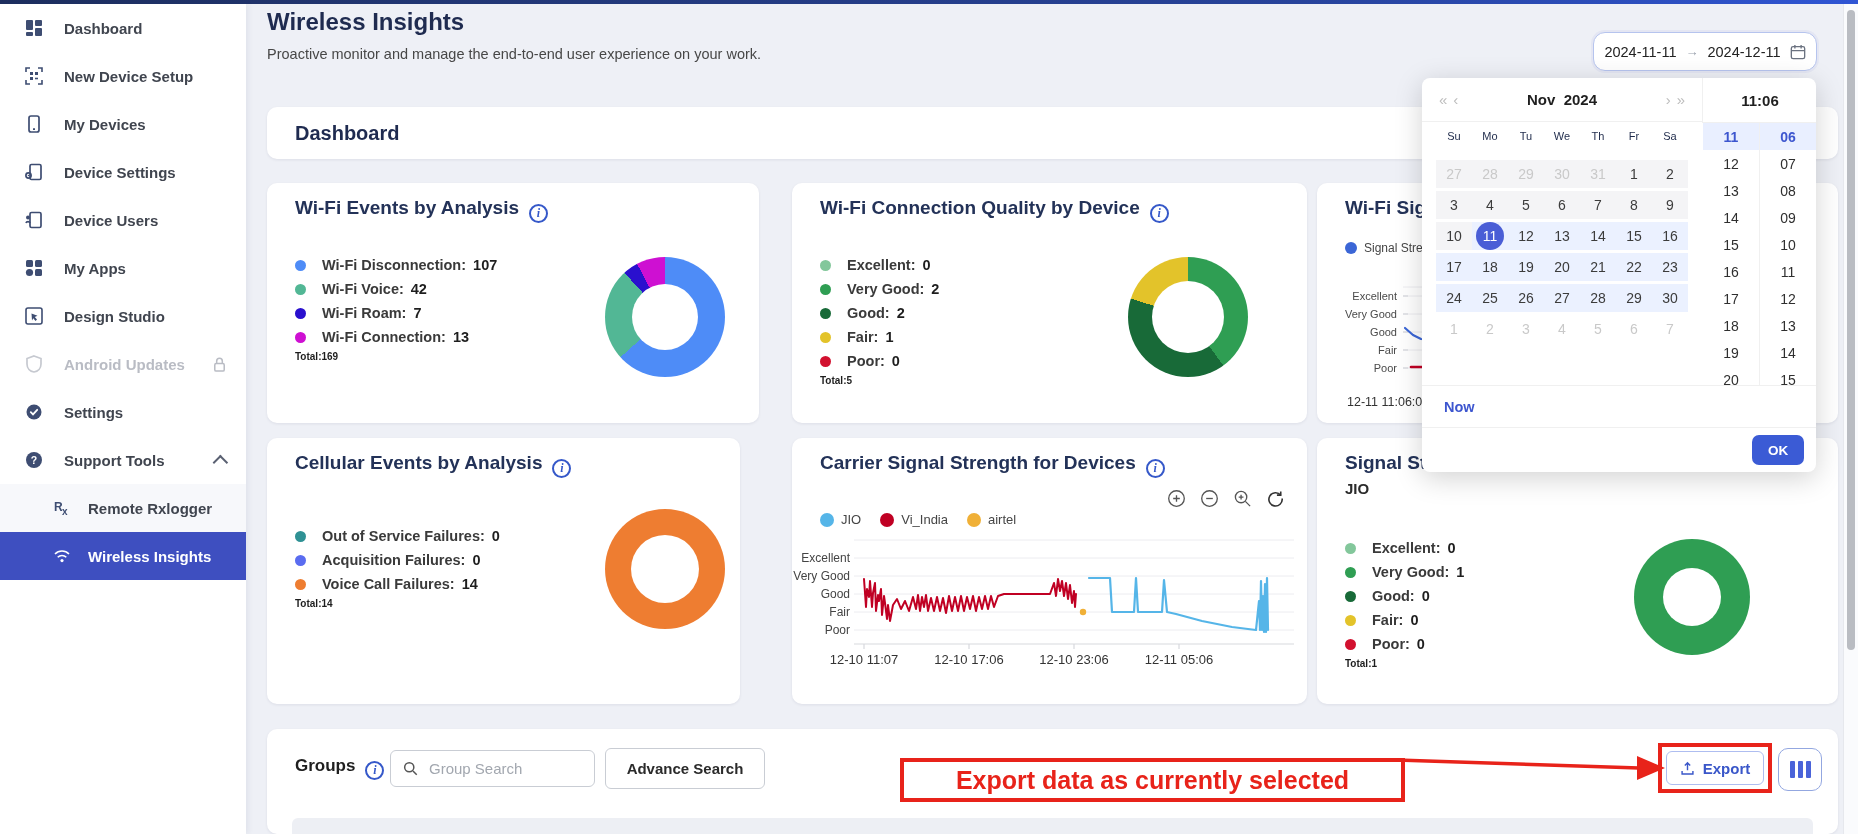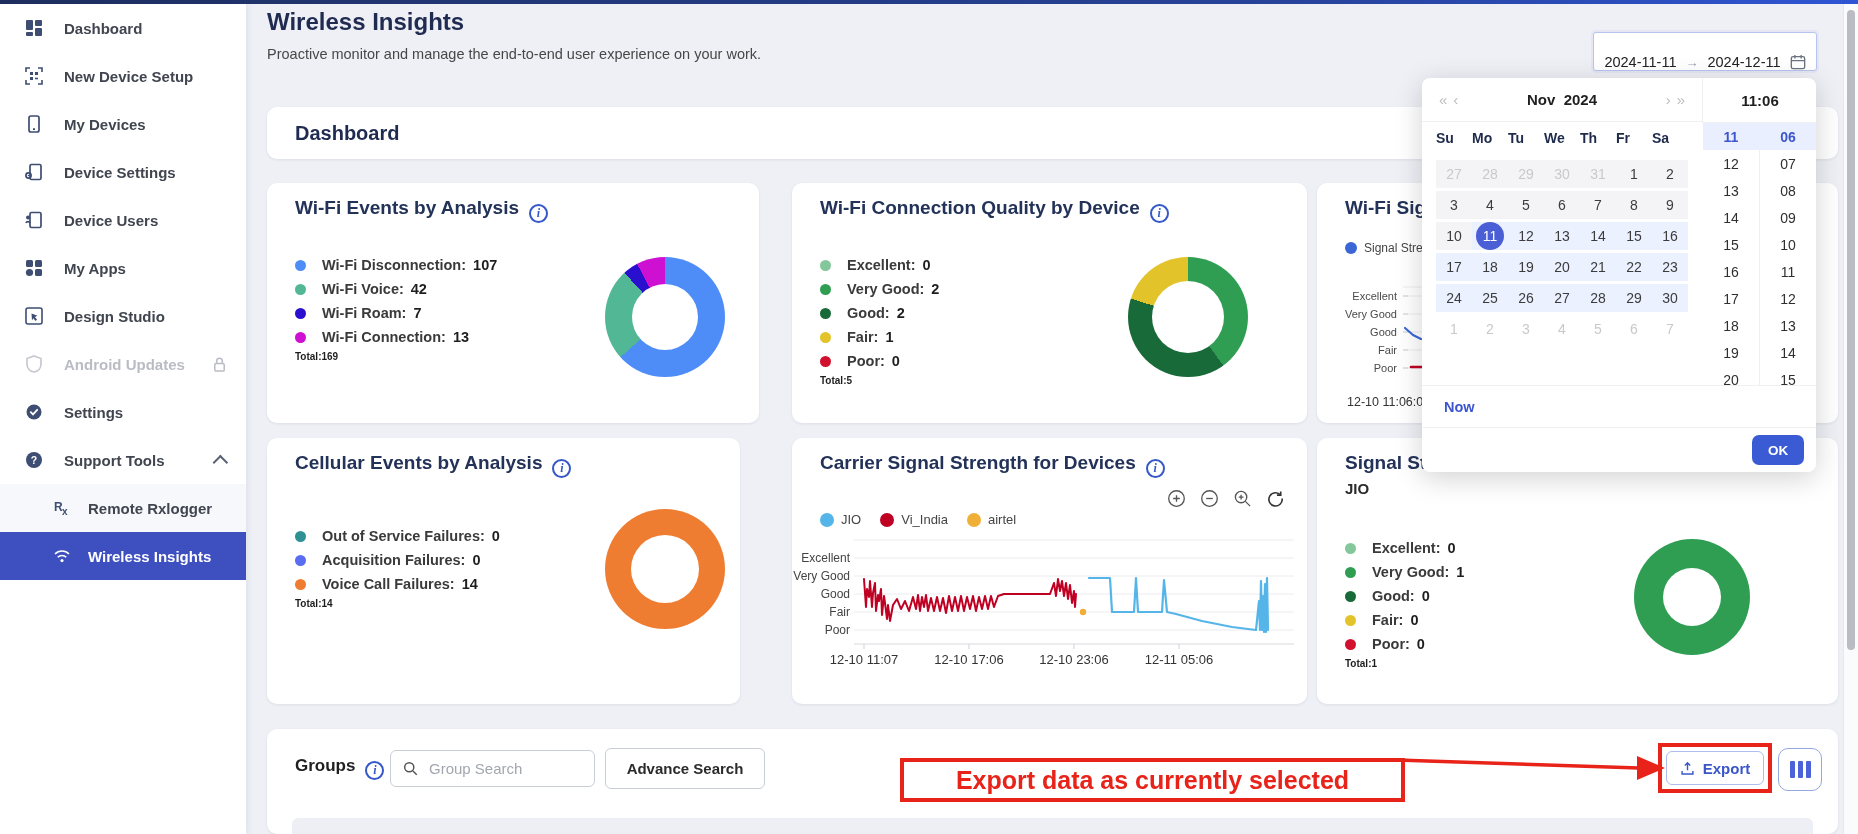--- a/index.html
+++ b/index.html
@@ -18,22 +18,22 @@
   .nav-item .right{margin-left:auto}
   .chev{width:9px;height:9px;border-left:2px solid #5a6172;border-top:2px solid #5a6172;transform:rotate(45deg) translateY(3px)}
   .submenu{background:#f7f8fb}
   .sub-item{height:48px;display:flex;align-items:center;gap:16px;padding-left:52px;font-size:15px;font-weight:600;color:#40454f;cursor:pointer}
   .sub-item .nicon{width:20px;height:20px;display:flex;align-items:center;justify-content:center;color:#3e4d72}
   .sub-item.selected{background:#3e4fc0;color:#fff}
   .sub-item.selected .nicon{color:#fff}
   
   .page-title{left:267px;top:8px;font-size:24px;font-weight:700;color:#1f2b50}
   .page-sub{left:267px;top:46px;font-size:14.5px;color:#474747}
-  .range-input{left:1593px;top:32px;width:222px;height:37px;background:#fff;border:1.5px solid #b6c4ee;border-radius:3px;
-               box-shadow:0 0 0 2px rgba(61,86,207,.06);display:flex;align-items:flex-end;justify-content:center;gap:9px;
+  .range-input{left:1593px;top:32px;width:222px;height:37px;background:#fff;border:1.5px solid #b6c4ee;border-radius:12px;
+               box-shadow:0 0 0 2px rgba(61,86,207,.06);display:flex;align-items:center;justify-content:center;gap:9px;
                font-size:14.5px;color:#222;cursor:pointer}
   .range-input .arr{color:#9aa1ad;font-size:13px}
   .section-strip{left:267px;top:107px;width:1571px;height:52px;background:#fff;border-radius:10px;
                  box-shadow:0 1px 3px rgba(20,30,60,.08);display:flex;align-items:center;padding-left:28px;box-sizing:border-box;
                  font-size:20px;font-weight:700;color:#1f2b50}
   
   .card{position:absolute;background:#fff;border-radius:10px;box-shadow:0 1px 3px rgba(20,30,60,.08)}
   .c1r1{left:267px;top:183px;width:492px;height:240px}
   .c2r1{left:792px;top:183px;width:515px;height:240px}
   .c3r1{left:1317px;top:183px;width:521px;height:240px}
@@ -91,21 +91,21 @@
   
   .popup{left:1422px;top:78px;width:394px;height:394px;background:#fff;border-radius:8px;z-index:50;
          box-shadow:0 6px 28px rgba(0,0,0,.18);overflow:hidden}
   .cal-head{position:absolute;left:0;top:0;width:280px;height:44px;border-bottom:1px solid #f0f0f0;
             display:flex;align-items:center;padding:0 14px;box-sizing:border-box}
   .cal-head .navg{color:#bdbdbd;font-size:15px;cursor:pointer;padding:0 3px}
   .cal-head .mon{flex:1;text-align:center;font-size:15px;font-weight:700;color:#1f1f1f}
   .time-head{position:absolute;left:280px;top:0;width:114px;height:44px;border-bottom:1px solid #f0f0f0;border-left:1px solid #f0f0f0;
              display:flex;align-items:center;justify-content:center;font-size:15px;font-weight:700;color:#1f1f1f}
   .weekrow{position:absolute;left:14px;top:52px;width:252px;display:flex}
-  .weekrow span{width:36px;font-size:14px;font-weight:700;color:#1e2a4a}
+  .weekrow span{width:36px;text-align:center;font-size:11px;font-weight:400;color:#1e2a4a}
   .cal-grid{position:absolute;left:14px;top:80px;width:252px;display:flex;flex-wrap:wrap}
   .cell{width:36px;height:28px;margin:1.5px 0;display:inline-flex;align-items:center;justify-content:center;
         font-size:14px;color:#3c3c3c;cursor:pointer}
   .cell i{font-style:normal}
   .cell.g,.cell.mg{background:#f4f4f6}
   .cell.r,.cell.sel{background:#ebf1ff}
   .cell.mg i,.cell.m i{color:#c9c9c9}
   .cell.sel i{width:28px;height:28px;background:#4a5ed6;color:#fff;border-radius:50%;display:flex;align-items:center;justify-content:center}
   .time-cols{position:absolute;left:281px;top:45px;width:113px;height:262px;overflow:hidden;display:flex}
   .tcol{width:56px}
@@ -358,21 +358,21 @@
       <line class="gl" x1="0" y1="65" x2="330" y2="65"></line>
     <line class="gl" x1="0" y1="83" x2="330" y2="83"></line>
     <line class="ax" x1="0" y1="11" x2="5" y2="11"></line>
       <line class="ax" x1="0" y1="29" x2="5" y2="29"></line>
     <line class="ax" x1="0" y1="47" x2="5" y2="47"></line>
       <line class="ax" x1="0" y1="65" x2="5" y2="65"></line>
     <line class="ax" x1="0" y1="83" x2="5" y2="83"></line>
   <polyline points="2,43 10,50 18,54 30,55 46,55" fill="none" stroke="#3b66d6" stroke-width="2.2" stroke-linejoin="round" stroke-linecap="round"></polyline>
       <polyline points="8,82 46,82" fill="none" stroke="#c00023" stroke-width="2.6" stroke-linejoin="round" stroke-linecap="round"></polyline>
     </svg>
-  <div class="abs" style="left:30px;top:212px;font-size:12.5px;color:#333">12-10 11:06:0</div>
+  <div class="abs" style="left:30px;top:212px;font-size:12.5px;color:#333">12-11 11:06:0</div>
 </div>
 
 <div class="card c1r2">
   <h3><span>Cellular Events by Analysis</span><span class="info"></span></h3>
   <div class="legend" style="top:86px">
       <div class="lg-row">
         <span class="lg-dot" style="background:#2f9194"></span>
         <span class="lg-lab">Out of Service Failures:</span>
         <span class="lg-val">0</span>
       </div>

